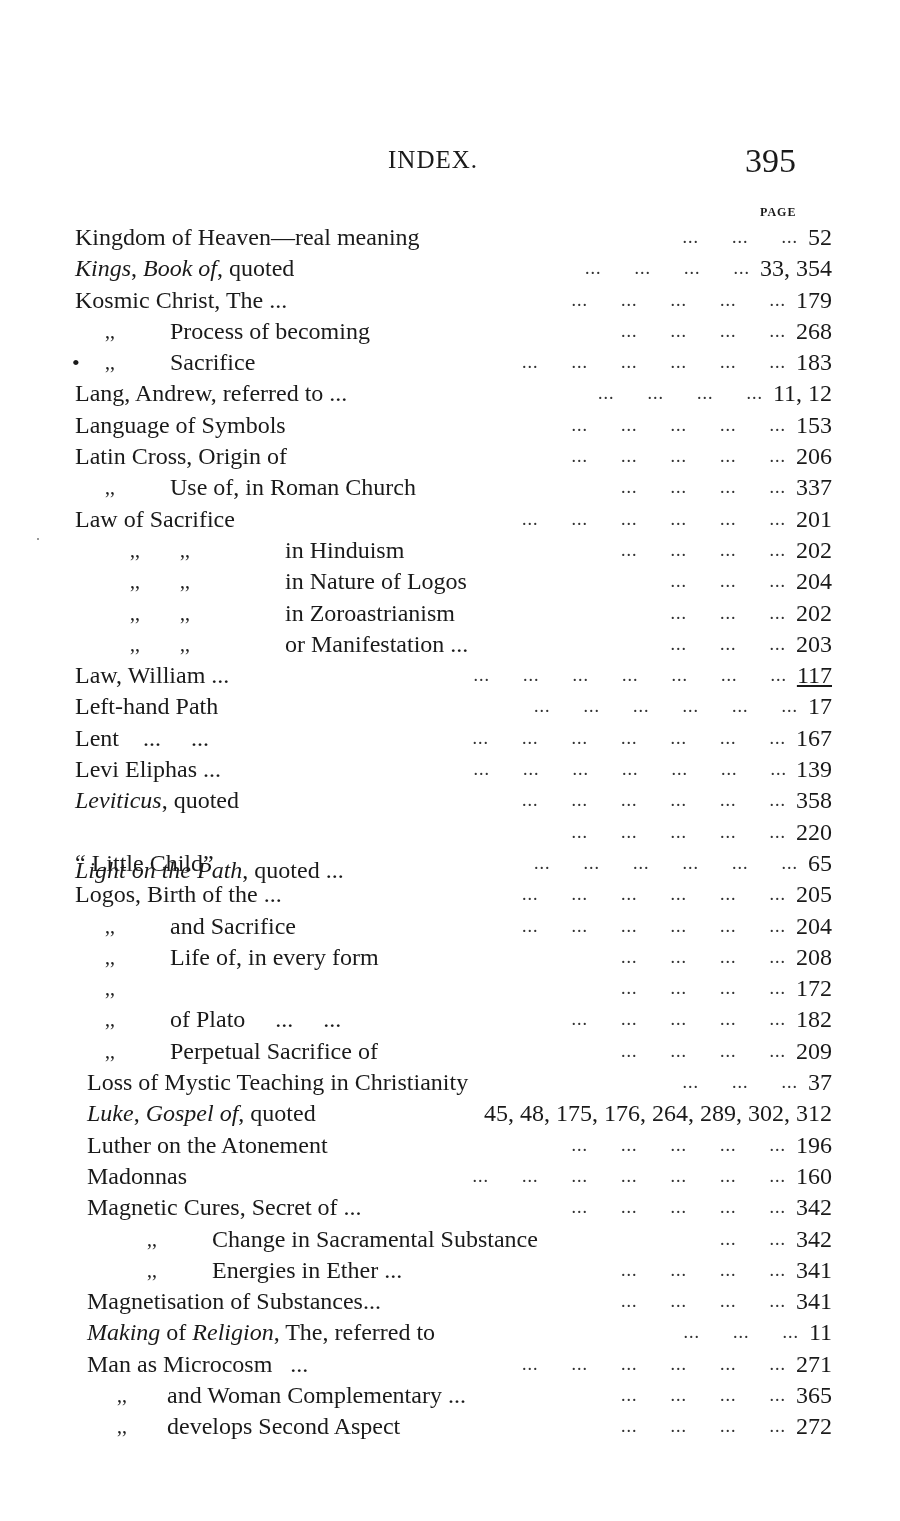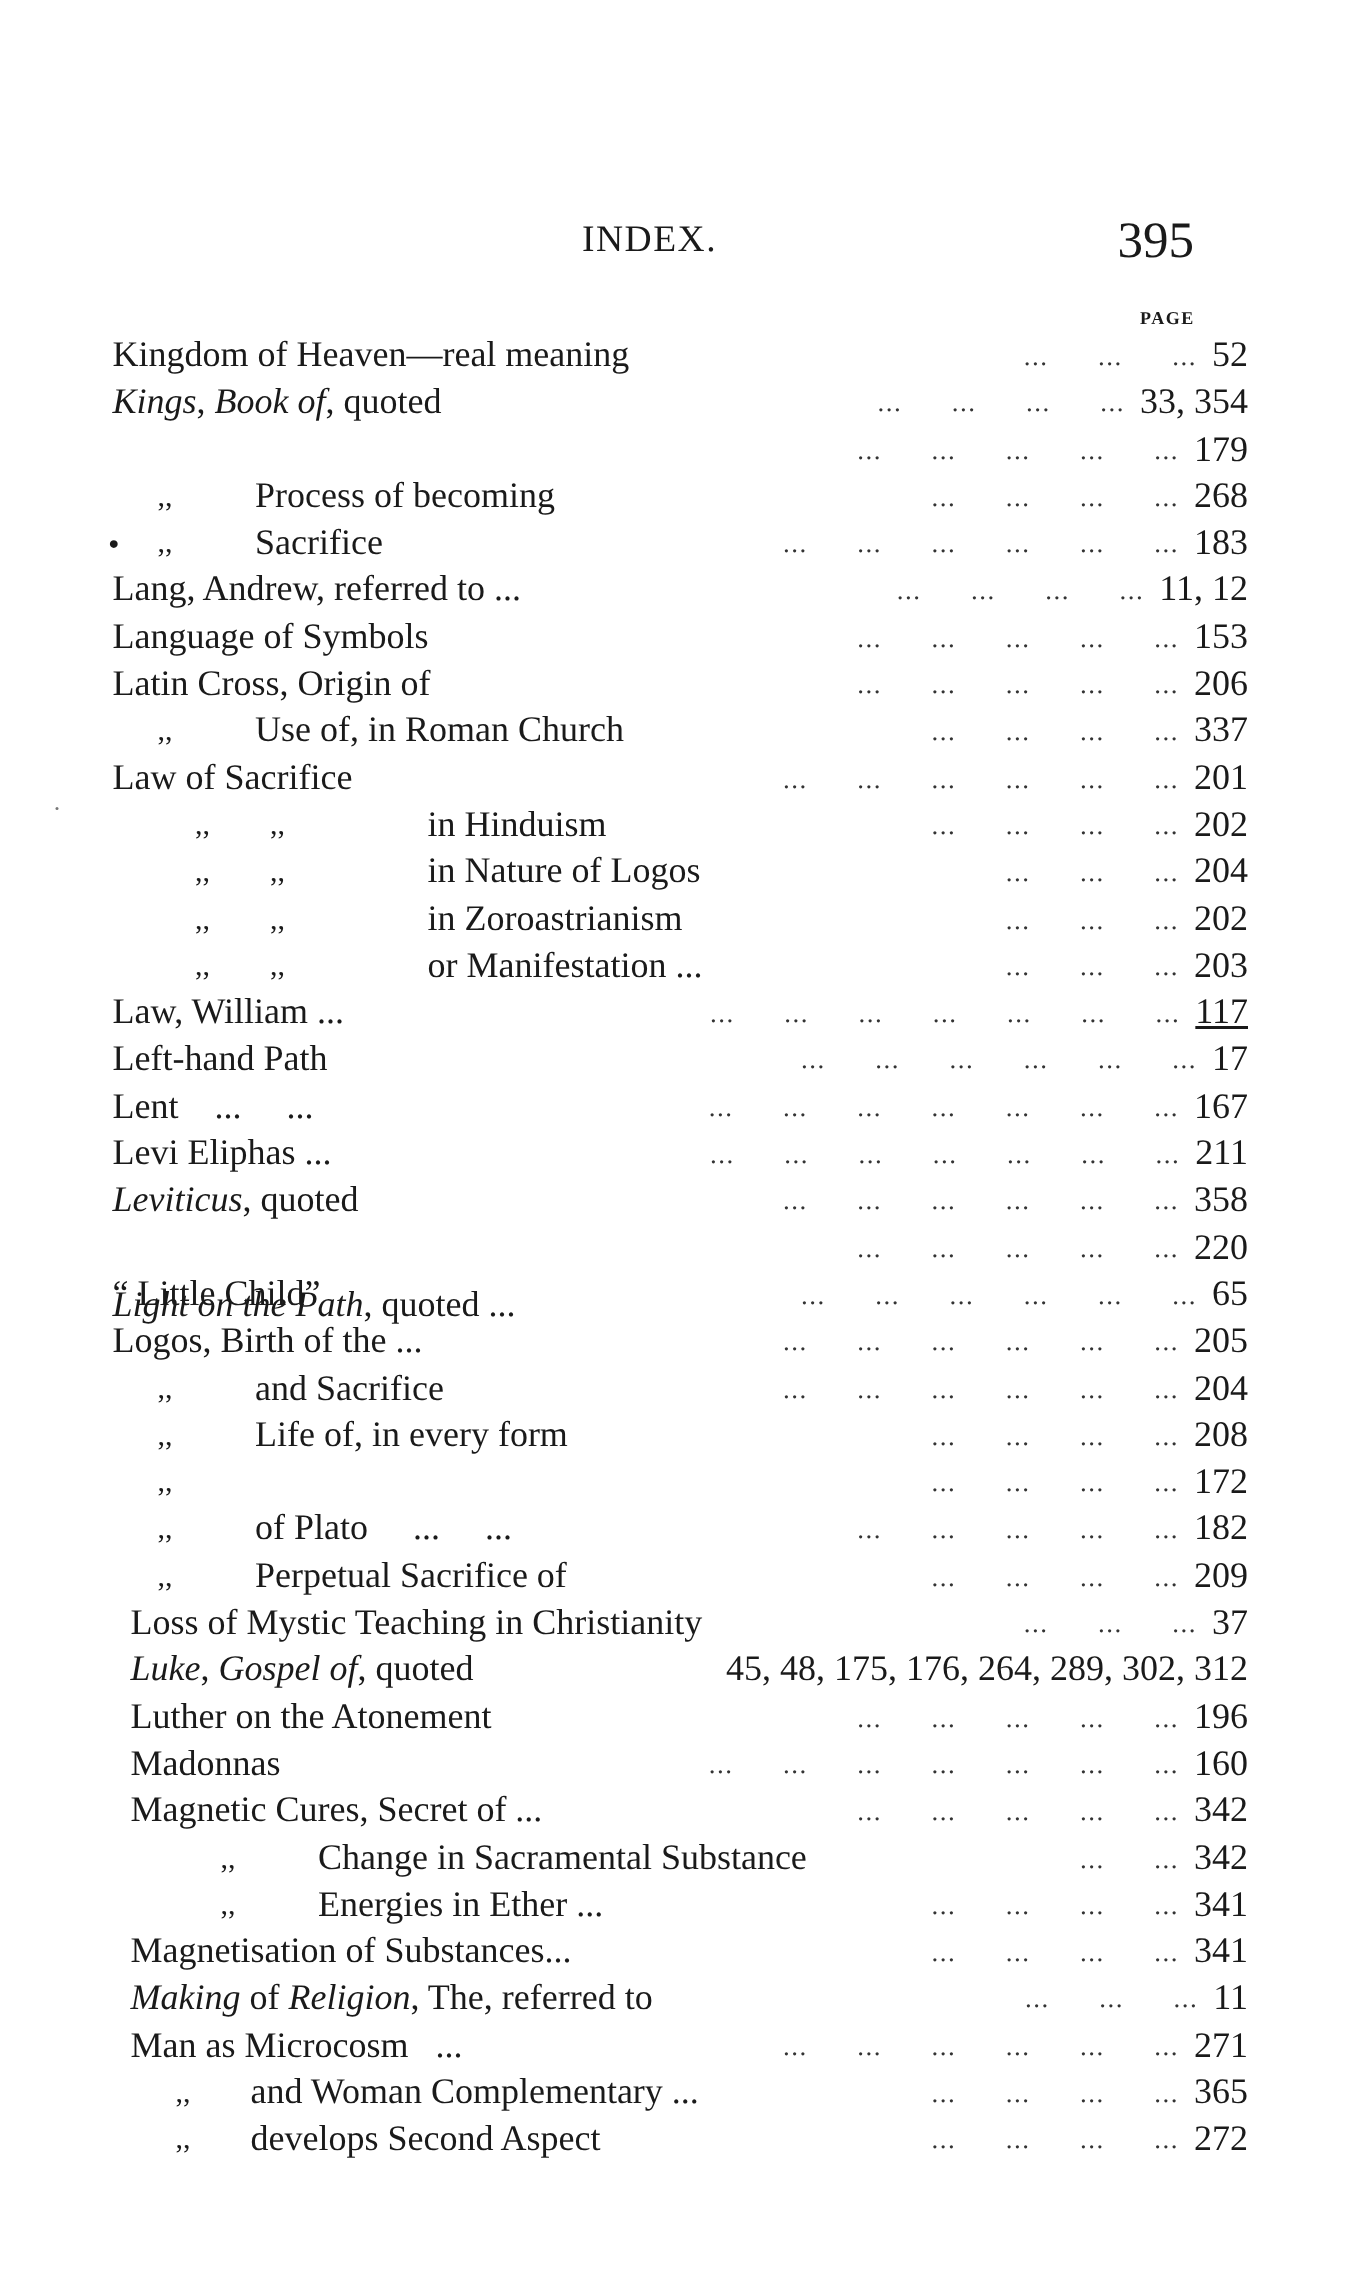--- a/index.html
+++ b/index.html
@@ -46,20 +46,21 @@
       <span class="label" style="left: 75px; white-space: pre;">Kingdom of Heaven—real meaning</span>
       <span class="pages" style="right: 68px;">52</span>
       <span class="leader" style="white-space: pre; left: 682.5px;">...      ...      ...</span>
     </div>
     <div class="row">
       <span class="label" style="left: 75px; white-space: pre;"><i>Kings</i><span>, </span><i>Book of</i><span>, quoted</span></span>
       <span class="pages" style="right: 68px;">33, 354</span>
       <span class="leader" style="white-space: pre; left: 585px;">...      ...      ...      ...</span>
     </div>
     <div class="row">
+      <span class="label" style="left: 75px; white-space: pre;">Kosmic Christ, The ...</span>
       <span class="pages" style="right: 68px;">179</span>
       <span class="leader" style="white-space: pre; left: 571.5px;">...      ...      ...      ...      ...</span>
     </div>
     <div class="row">
       <span class="label ditto" style="left: 105px; white-space: pre;">,,</span>
       <span class="label" style="left: 170px; white-space: pre;">Process of becoming</span>
       <span class="pages" style="right: 68px;">268</span>
       <span class="leader" style="white-space: pre; left: 621px;">...      ...      ...      ...</span>
     </div>
     <div class="row">
@@ -129,21 +130,21 @@
       <span class="pages" style="right: 68px;">17</span>
       <span class="leader" style="white-space: pre; left: 534px;">...      ...      ...      ...      ...      ...</span>
     </div>
     <div class="row">
       <span class="label" style="left: 75px; white-space: pre;">Lent    ...     ...</span>
       <span class="pages" style="right: 68px;">167</span>
       <span class="leader" style="white-space: pre; left: 472.5px;">...      ...      ...      ...      ...      ...      ...</span>
     </div>
     <div class="row">
       <span class="label" style="left: 75px; white-space: pre;">Levi Eliphas ...</span>
-      <span class="pages" style="right: 68px;">211</span>
+      <span class="pages" style="right: 68px;">139</span>
       <span class="leader" style="white-space: pre; left: 473.391px;">...      ...      ...      ...      ...      ...      ...</span>
     </div>
     <div class="row">
       <span class="label" style="left: 75px; white-space: pre;"><i>Leviticus</i><span>, quoted</span></span>
       <span class="pages" style="right: 68px;">358</span>
       <span class="leader" style="white-space: pre; left: 522px;">...      ...      ...      ...      ...      ...</span>
     </div>
     <div class="row">
       <span class="label" style="left: 75px; white-space: pre; margin-top: 38px;"><i>Light on the Path</i><span>, quoted ...</span></span>
       <span class="pages" style="right: 68px;">220</span>

